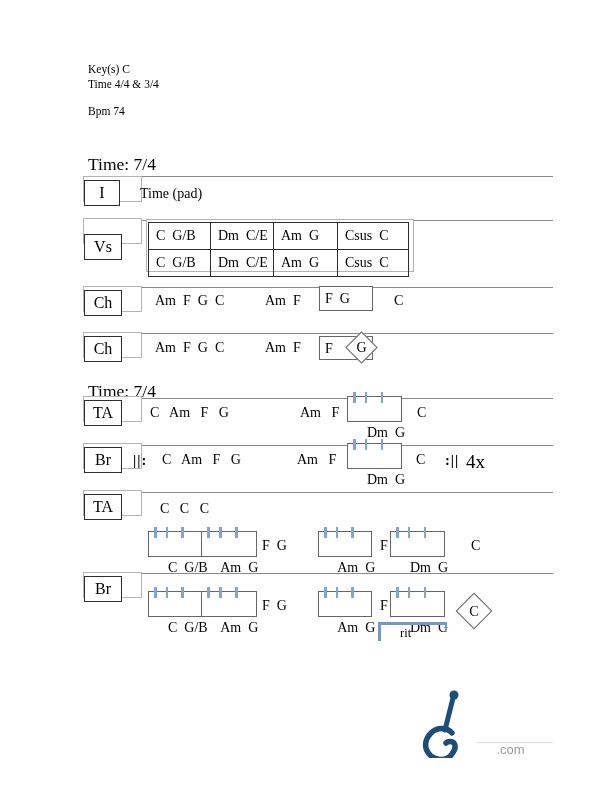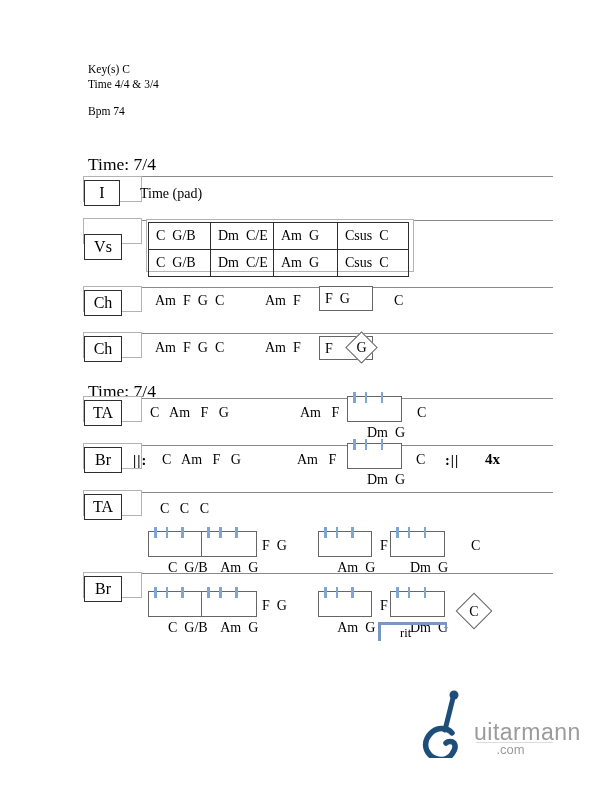--- a/index.html
+++ b/index.html
@@ -17,21 +17,21 @@
   .chords{position:absolute;font-size:14px;white-space:pre;}
   .cbox{position:absolute;border:1px solid #666;background:#fff;box-sizing:border-box;
         font-size:14px;white-space:pre;line-height:24px;padding-left:5px;}
   .tick{position:absolute;width:2.5px;height:11px;top:-5px;background:#7fa5d2;}
   .t1{left:10%;} .t2{left:32%;} .t3{left:62%;}
   .diamond{position:absolute;border:1.2px solid #666;background:#fff;transform:rotate(45deg);box-sizing:border-box;}
   .dletter{position:absolute;font-size:14px;text-align:center;}
   .vstable{position:absolute;left:148px;top:222px;border-collapse:collapse;table-layout:fixed;}
   .vstable td{border:1.3px solid #2e2e2e;height:26px;font-size:14px;white-space:pre;padding:0 0 0 7px;}
   .repmark{font-weight:bold;font-size:14.5px;letter-spacing:1px;}
-  .times{font-weight:bold;font-size:15px;margin-left:19px;}
+  .times{font-weight:normal;font-size:19px;}
   .ritline{position:absolute;background:#7a96c2;}
   .rittext{position:absolute;font-size:12.5px;}
   .logo-name{position:absolute;left:474px;top:719px;font-family:"Liberation Sans",sans-serif;
              font-size:23px;color:#9b9b9b;letter-spacing:0.5px;}
   .logo-tld{position:absolute;left:468px;top:742px;width:85px;text-align:center;
             font-family:"Liberation Sans",sans-serif;font-size:13px;color:#9b9b9b;}
   .logo-rule{position:absolute;left:476px;top:742px;width:77px;height:1px;background:#dcdcdc;}
 </style>
 </head>
 <body>
@@ -191,17 +191,16 @@
   <div class="ritline" style="left:378px;top:622px;width:69px;height:2.5px"></div>
   <div class="ritline" style="left:378px;top:622px;width:2.5px;height:19px"></div>
   <div class="ritline" style="left:444.5px;top:622px;width:2.5px;height:9px"></div>
   <div class="rittext" style="left:400px;top:626px">rit</div>
 
   <svg class="abs" style="left:413px;top:686px" width="70" height="72" viewBox="0 0 70 72">
     <circle cx="41" cy="9" r="4.5" fill="#1d4e79"></circle>
     <line x1="40" y1="12" x2="32" y2="44" stroke="#1d4e79" stroke-width="5" stroke-linecap="round"></line>
     <path d="M 39 47 C 34 41, 24 41, 18 47 C 11 54, 11 63, 17 69 C 24 75, 34 75, 39 68 C 42 64, 43 60, 41 57 C 39 55, 35 55, 33 57" fill="none" stroke="#1d4e79" stroke-width="5.5" stroke-linecap="round"></path>
   </svg>
-  <div class="logo-name">uitarmann</div>
   <div class="logo-rule"></div>
   <div class="logo-tld">.com</div>
 
 </div>
 
 </body></html>

